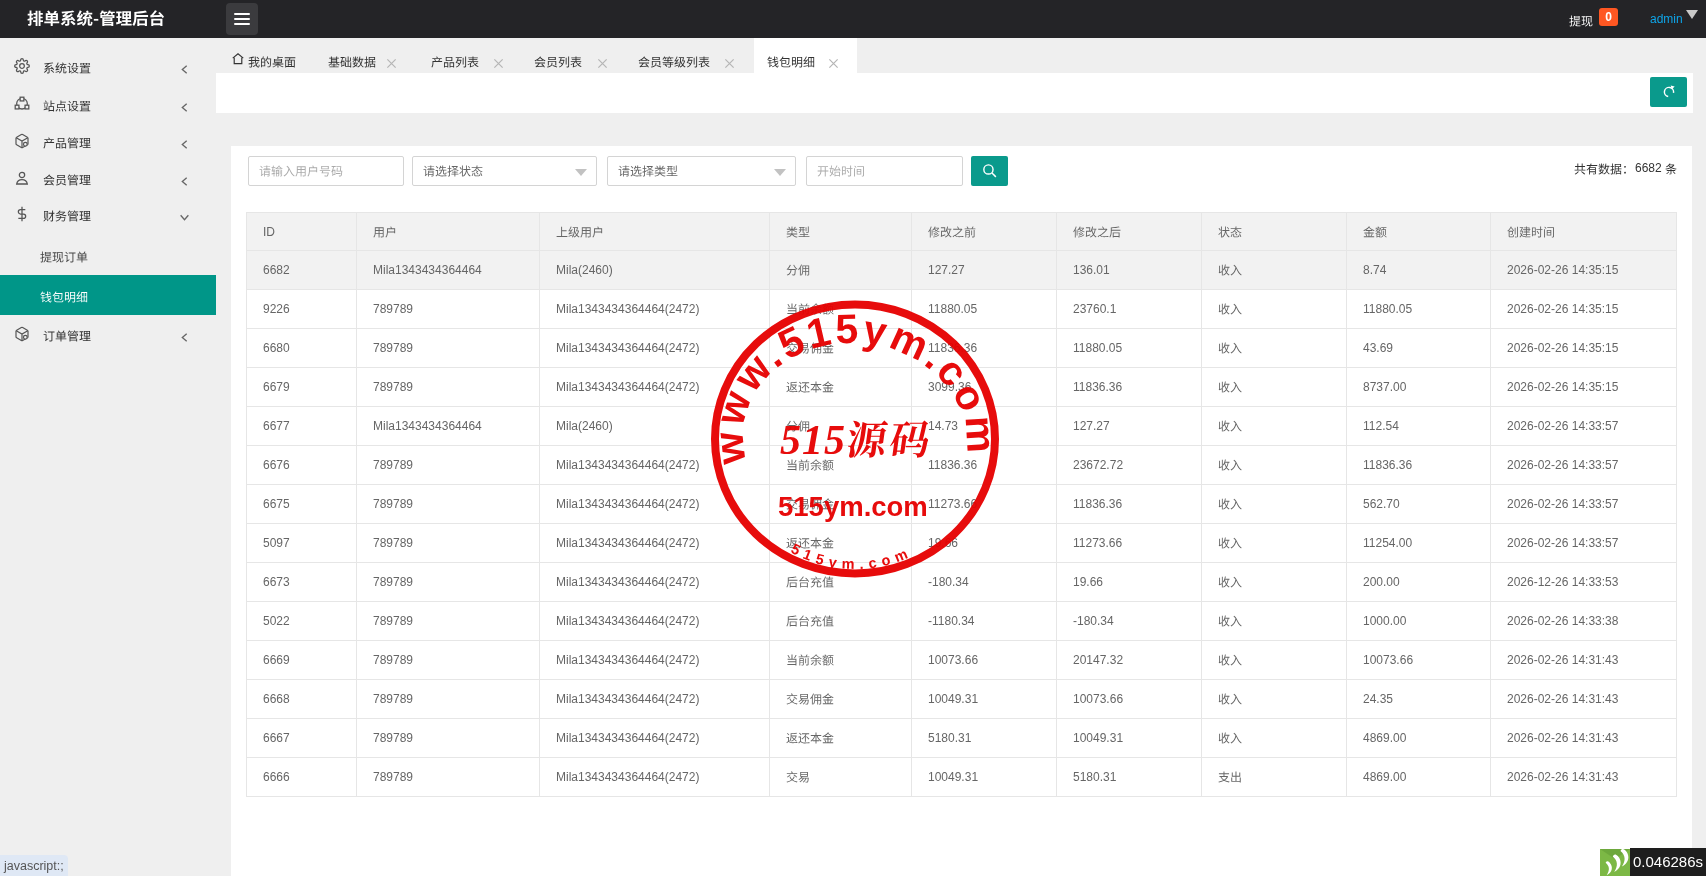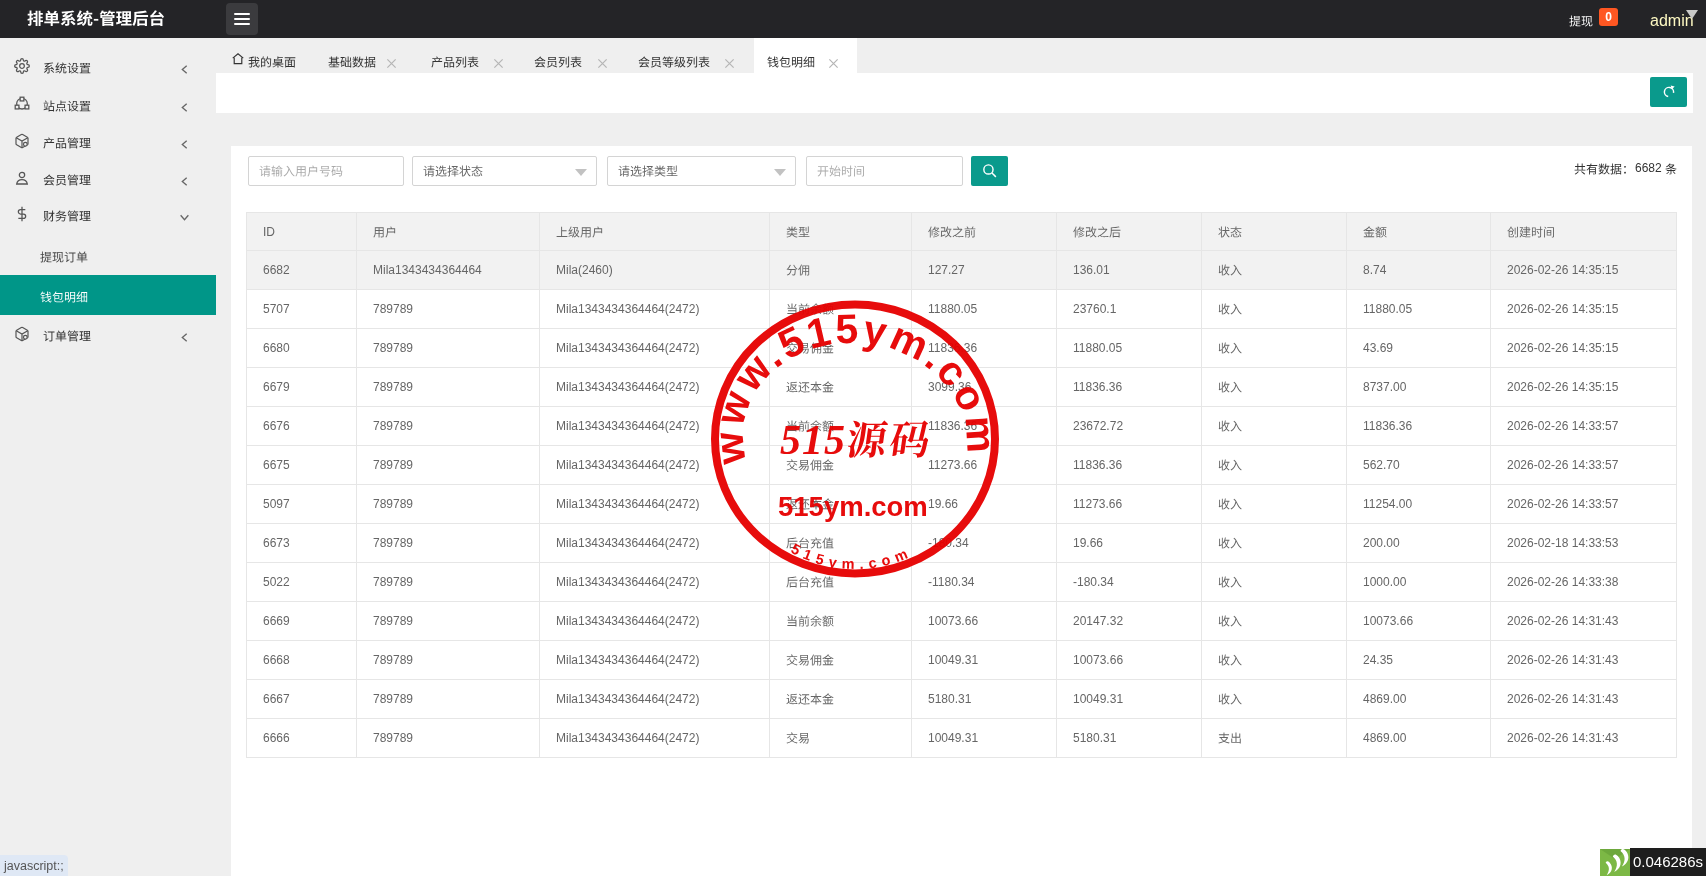--- a/index.html
+++ b/index.html
@@ -132,21 +132,21 @@
         <rect y="0" width="16" height="2" rx="1" fill="#fff"></rect>
         <rect y="5" width="16" height="2" rx="1" fill="#fff"></rect>
         <rect y="10" width="16" height="2" rx="1" fill="#fff"></rect>
       </svg>
     </div>
     <div class="abs" style="left:1569px;top:13px"><svg style="fill:#fff;" width="24.0" height="12" viewBox="0 0 2000 1000" preserveAspectRatio="xMinYMid meet">
         <use href="#r63d0"></use>
         <use href="#r73b0" x="1000"></use>
       </svg></div>
     <div class="abs" style="left:1599px;top:8px;width:19px;height:18px;background:#ff5722;border-radius:3px;color:#fff;font-size:12px;font-weight:bold;text-align:center;line-height:18px">0</div>
-    <div class="abs" style="left:1650px;top:12px;color:#fef9c3;font-size:16px">admin</div>
+    <div class="abs" style="left:1650px;top:12px;color:#0ea5e9;font-size:12px">admin</div>
     <div class="abs" style="left:1686px;top:10px;width:0;height:0;border-left:6.5px solid transparent;border-right:6.5px solid transparent;border-top:9px solid #c9c9c9"></div>
   </div>
 <div id="side" class="abs" style="left:0;top:38px;width:216px;height:838px;background:#efefef">
     <div class="abs" style="left:0;top:9px;width:216px;height:38px">
       <div class="abs" style="left:14px;top:11px"><svg width="16" height="16" viewBox="0 0 24 24" fill="none" stroke="#555" stroke-width="1.9">
           <path d="M12 15.5a3.5 3.5 0 1 0 0-7 3.5 3.5 0 0 0 0 7z"></path>
           <path d="M19.4 15a1.65 1.65 0 0 0 .33 1.82l.06.06a2 2 0 1 1-2.83 2.83l-.06-.06a1.65 1.65 0 0 0-1.82-.33 1.65 1.65 0 0 0-1 1.51V21a2 2 0 1 1-4 0v-.09A1.65 1.65 0 0 0 9 19.4a1.65 1.65 0 0 0-1.82.33l-.06.06a2 2 0 1 1-2.83-2.83l.06-.06a1.65 1.65 0 0 0 .33-1.82 1.65 1.65 0 0 0-1.51-1H3a2 2 0 1 1 0-4h.09A1.65 1.65 0 0 0 4.6 9a1.65 1.65 0 0 0-.33-1.82l-.06-.06a2 2 0 1 1 2.83-2.83l.06.06a1.65 1.65 0 0 0 1.82.33H9a1.65 1.65 0 0 0 1-1.51V3a2 2 0 1 1 4 0v.09a1.65 1.65 0 0 0 1 1.51 1.65 1.65 0 0 0 1.82-.33l.06-.06a2 2 0 1 1 2.83 2.83l-.06.06a1.65 1.65 0 0 0-.33 1.82V9a1.65 1.65 0 0 0 1.51 1H21a2 2 0 1 1 0 4h-.09a1.65 1.65 0 0 0-1.51 1z"></path>
         </svg></div>
       <div class="abs" style="left:43px;top:13px"><svg style="fill:#333;" width="48.0" height="12" viewBox="0 0 4000 1000" preserveAspectRatio="xMinYMid meet">
           <use href="#r7cfb"></use>
@@ -439,21 +439,21 @@
           <td>127.27</td>
           <td>136.01</td>
           <td><svg style="fill:#666;" width="24.0" height="12" viewBox="0 0 2000 1000" preserveAspectRatio="xMinYMid meet">
               <use href="#r6536"></use>
               <use href="#r5165" x="1000"></use>
             </svg></td>
           <td>8.74</td>
           <td>2026-02-26 14:35:15</td>
         </tr>
         <tr>
-          <td>5707</td>
+          <td>9226</td>
           <td>789789</td>
           <td>Mila1343434364464(2472)</td>
           <td><svg style="fill:#666;" width="48.0" height="12" viewBox="0 0 4000 1000" preserveAspectRatio="xMinYMid meet">
               <use href="#r5f53"></use>
               <use href="#r524d" x="1000"></use>
               <use href="#r4f59" x="2000"></use>
               <use href="#r989d" x="3000"></use>
             </svg></td>
           <td>11880.05</td>
           <td>23760.1</td>
@@ -496,20 +496,37 @@
           <td>3099.36</td>
           <td>11836.36</td>
           <td><svg style="fill:#666;" width="24.0" height="12" viewBox="0 0 2000 1000" preserveAspectRatio="xMinYMid meet">
               <use href="#r6536"></use>
               <use href="#r5165" x="1000"></use>
             </svg></td>
           <td>8737.00</td>
           <td>2026-02-26 14:35:15</td>
         </tr>
         <tr>
+          <td>6677</td>
+          <td>Mila1343434364464</td>
+          <td>Mila(2460)</td>
+          <td><svg style="fill:#666;" width="24.0" height="12" viewBox="0 0 2000 1000" preserveAspectRatio="xMinYMid meet">
+              <use href="#r5206"></use>
+              <use href="#r4f63" x="1000"></use>
+            </svg></td>
+          <td>14.73</td>
+          <td>127.27</td>
+          <td><svg style="fill:#666;" width="24.0" height="12" viewBox="0 0 2000 1000" preserveAspectRatio="xMinYMid meet">
+              <use href="#r6536"></use>
+              <use href="#r5165" x="1000"></use>
+            </svg></td>
+          <td>112.54</td>
+          <td>2026-02-26 14:33:57</td>
+        </tr>
+        <tr>
           <td>6676</td>
           <td>789789</td>
           <td>Mila1343434364464(2472)</td>
           <td><svg style="fill:#666;" width="48.0" height="12" viewBox="0 0 4000 1000" preserveAspectRatio="xMinYMid meet">
               <use href="#r5f53"></use>
               <use href="#r524d" x="1000"></use>
               <use href="#r4f59" x="2000"></use>
               <use href="#r989d" x="3000"></use>
             </svg></td>
           <td>11836.36</td>
@@ -569,21 +586,21 @@
               <use href="#r5145" x="2000"></use>
               <use href="#r503c" x="3000"></use>
             </svg></td>
           <td>-180.34</td>
           <td>19.66</td>
           <td><svg style="fill:#666;" width="24.0" height="12" viewBox="0 0 2000 1000" preserveAspectRatio="xMinYMid meet">
               <use href="#r6536"></use>
               <use href="#r5165" x="1000"></use>
             </svg></td>
           <td>200.00</td>
-          <td>2026-02-18 14:33:53</td>
+          <td>2026-12-26 14:33:53</td>
         </tr>
         <tr>
           <td>5022</td>
           <td>789789</td>
           <td>Mila1343434364464(2472)</td>
           <td><svg style="fill:#666;" width="48.0" height="12" viewBox="0 0 4000 1000" preserveAspectRatio="xMinYMid meet">
               <use href="#r540e"></use>
               <use href="#r53f0" x="1000"></use>
               <use href="#r5145" x="2000"></use>
               <use href="#r503c" x="3000"></use>

